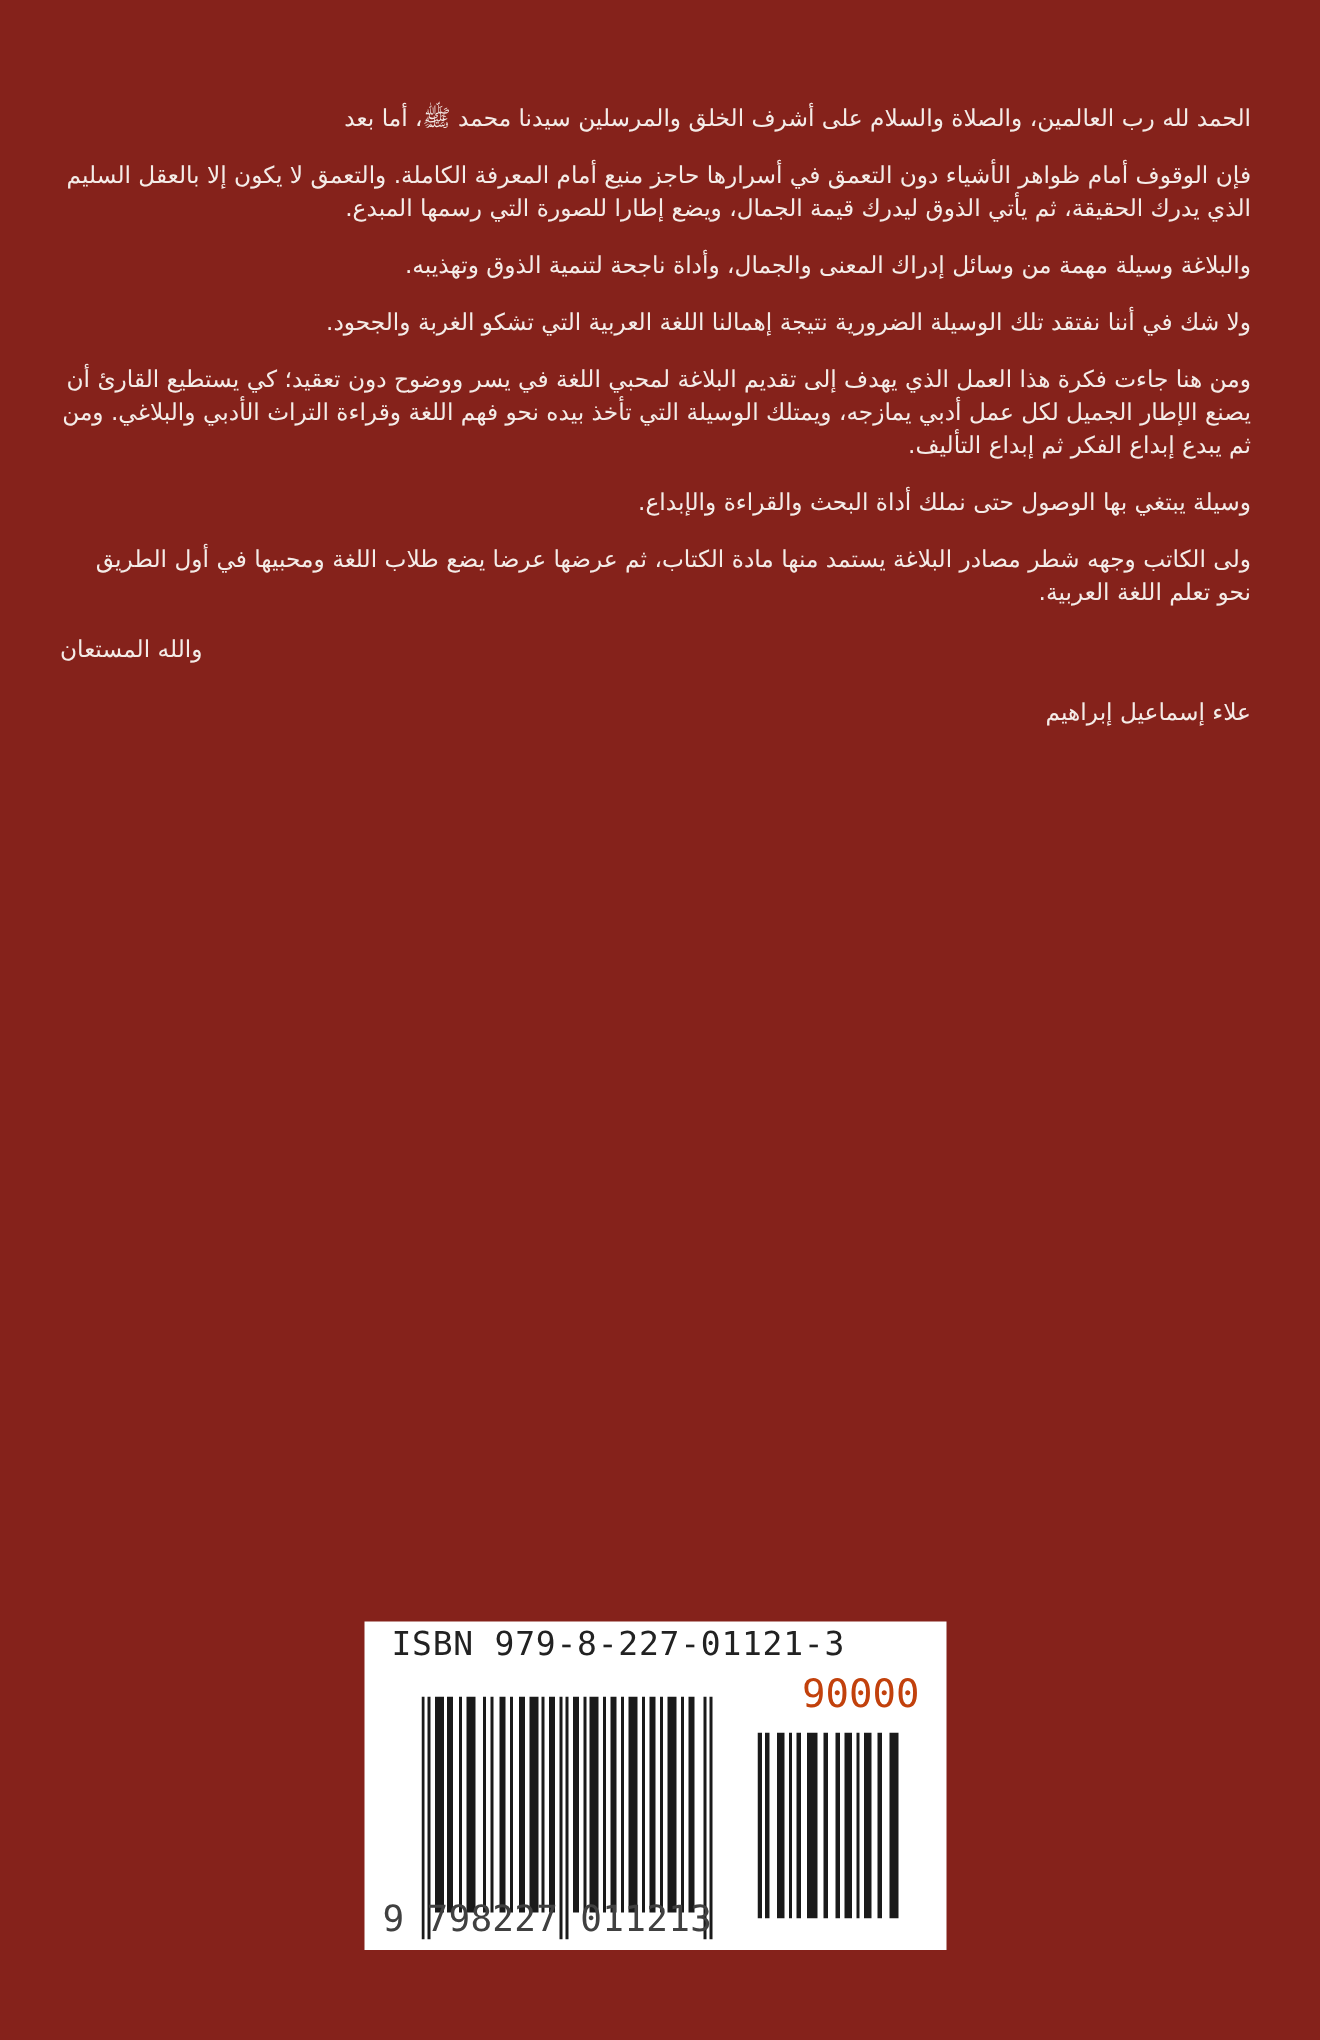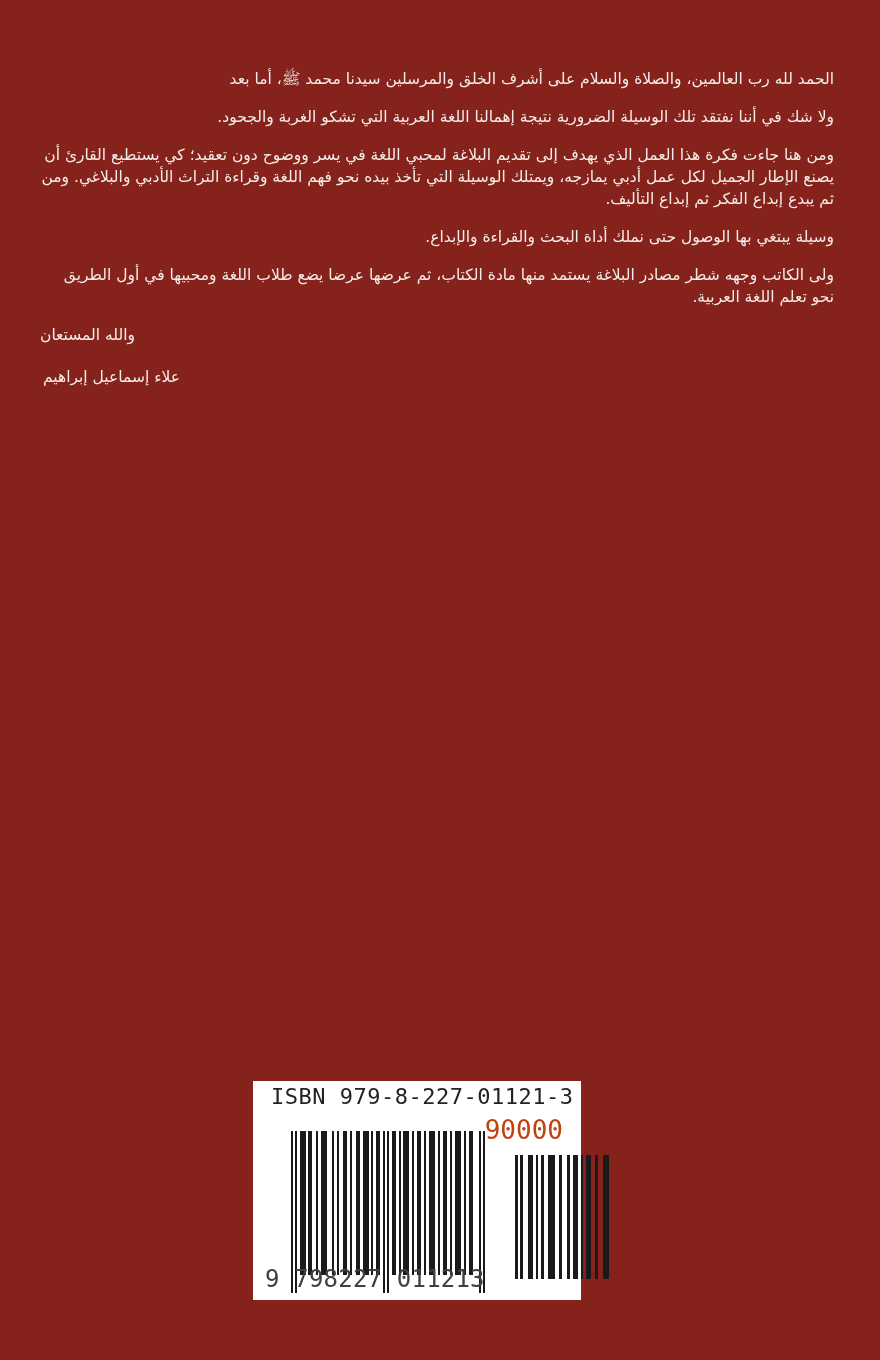--- a/index.html
+++ b/index.html
@@ -35,30 +35,30 @@
       margin: 0 0 16px 0;
       padding: 0;
     }
     .text-block p.closing {
       text-align: left;
       margin-right: 220px;
       margin-top: 4px;
       margin-bottom: 20px;
     }
     .text-block p.author {
-      text-align: left;
+      text-align: right;
       direction: rtl;
-      margin-left: 3px;
+      margin-left: 16px;
       unicode-bidi: plaintext;
     }
     .barcode-box {
       position: absolute;
-      left: 253px;
+      left: 243px;
       top: 1081px;
-      width: 328px;
+      width: 388px;
       height: 219px;
       background: #ffffff;
     }
     .isbn-label {
       position: absolute;
       left: 18px;
       top: 3px;
       font-family: "DejaVu Sans Mono", monospace;
       font-size: 22px;
       color: #222;
@@ -99,20 +99,22 @@
       height: 124px;
     }
   </style>
 </head>
 <body>
 
 <div class="back-cover">
 
   <div class="text-block">
     <p>الحمد لله رب العالمين، والصلاة والسلام على أشرف الخلق والمرسلين سيدنا محمد ﷺ، أما بعد</p>
+    <p>فإن الوقوف أمام ظواهر الأشياء دون التعمق في أسرارها حاجز منيع أمام المعرفة الكاملة. والتعمق لا يكون إلا بالعقل السليم الذي يدرك الحقيقة، ثم يأتي الذوق ليدرك قيمة الجمال، ويضع إطارا للصورة التي رسمها المبدع.</p>
+    <p>والبلاغة وسيلة مهمة من وسائل إدراك المعنى والجمال، وأداة ناجحة لتنمية الذوق وتهذيبه.</p>
     <p>ولا شك في أننا نفتقد تلك الوسيلة الضرورية نتيجة إهمالنا اللغة العربية التي تشكو الغربة والجحود.</p>
     <p>ومن هنا جاءت فكرة هذا العمل الذي يهدف إلى تقديم البلاغة لمحبي اللغة في يسر ووضوح دون تعقيد؛ كي يستطيع القارئ أن يصنع الإطار الجميل لكل عمل أدبي يمازجه، ويمتلك الوسيلة التي تأخذ بيده نحو فهم اللغة وقراءة التراث الأدبي والبلاغي. ومن ثم يبدع إبداع الفكر ثم إبداع التأليف.</p>
     <p>وسيلة يبتغي بها الوصول حتى نملك أداة البحث والقراءة والإبداع.</p>
     <p>ولى الكاتب وجهه شطر مصادر البلاغة يستمد منها مادة الكتاب، ثم عرضها عرضا يضع طلاب اللغة ومحبيها في أول الطريق نحو تعلم اللغة العربية.</p>
     <p class="closing">والله المستعان</p>
     <p class="author">علاء إسماعيل إبراهيم</p>
   </div>
 
   <div class="barcode-box">
     <div class="isbn-label">ISBN 979-8-227-01121-3</div>

